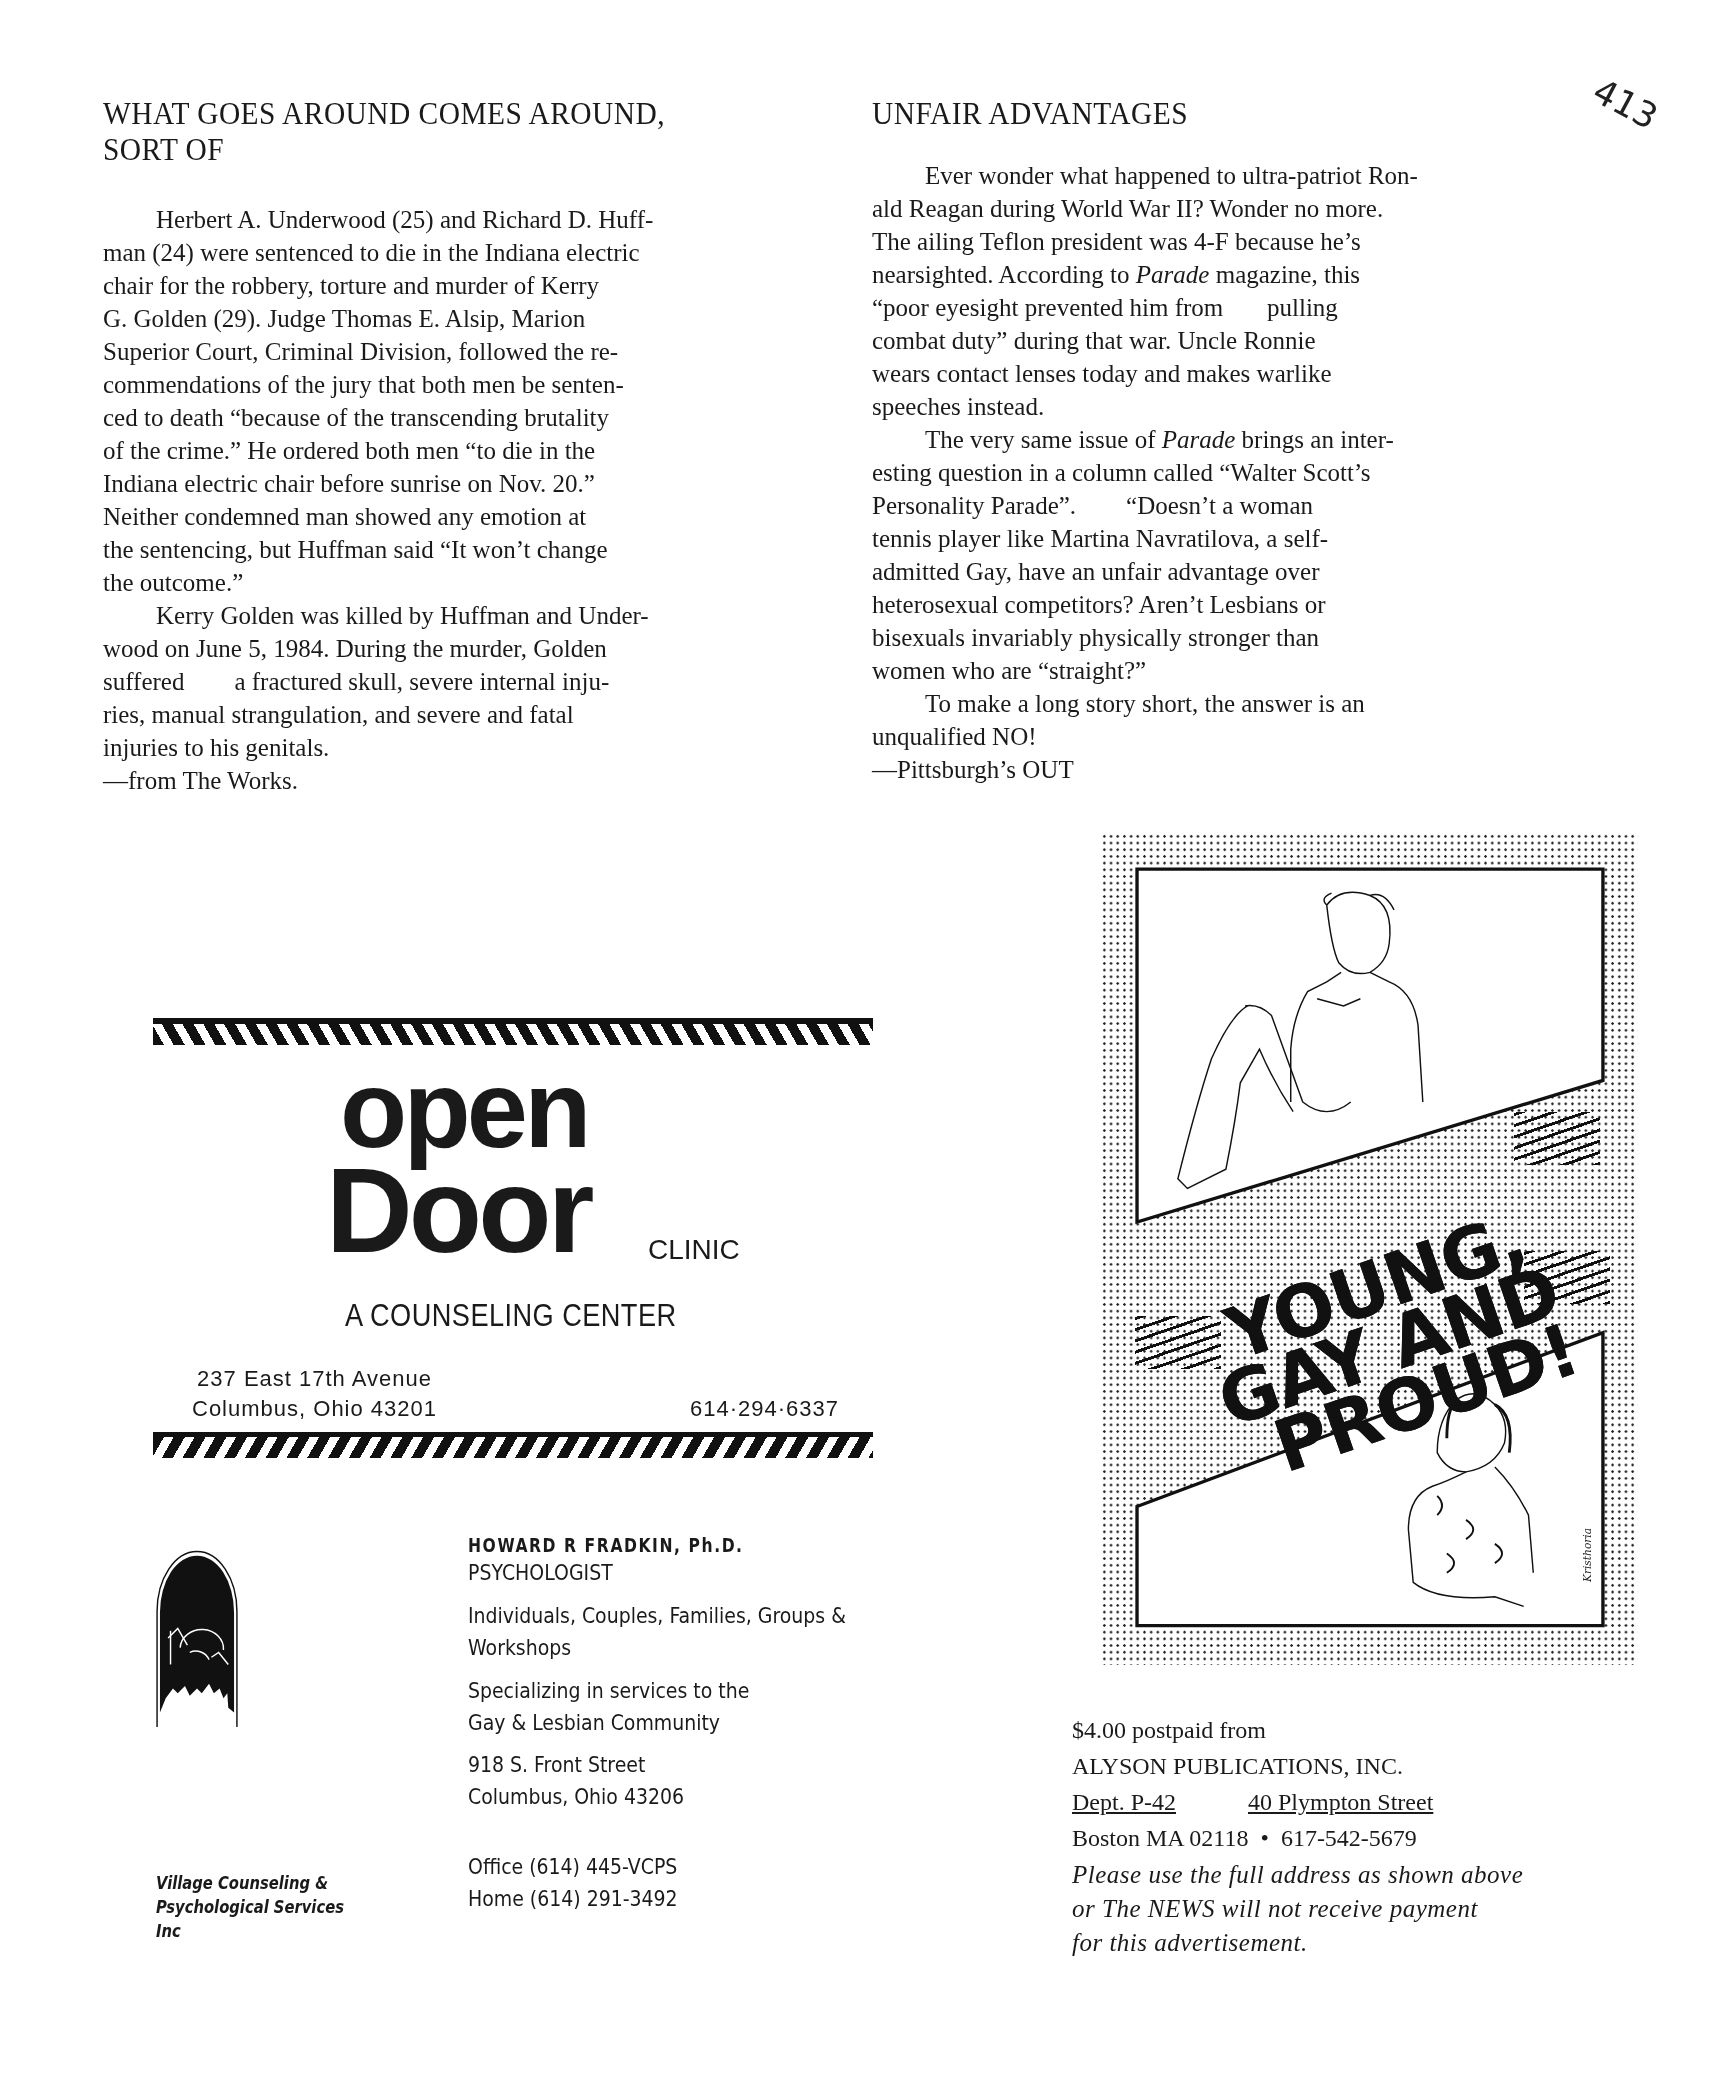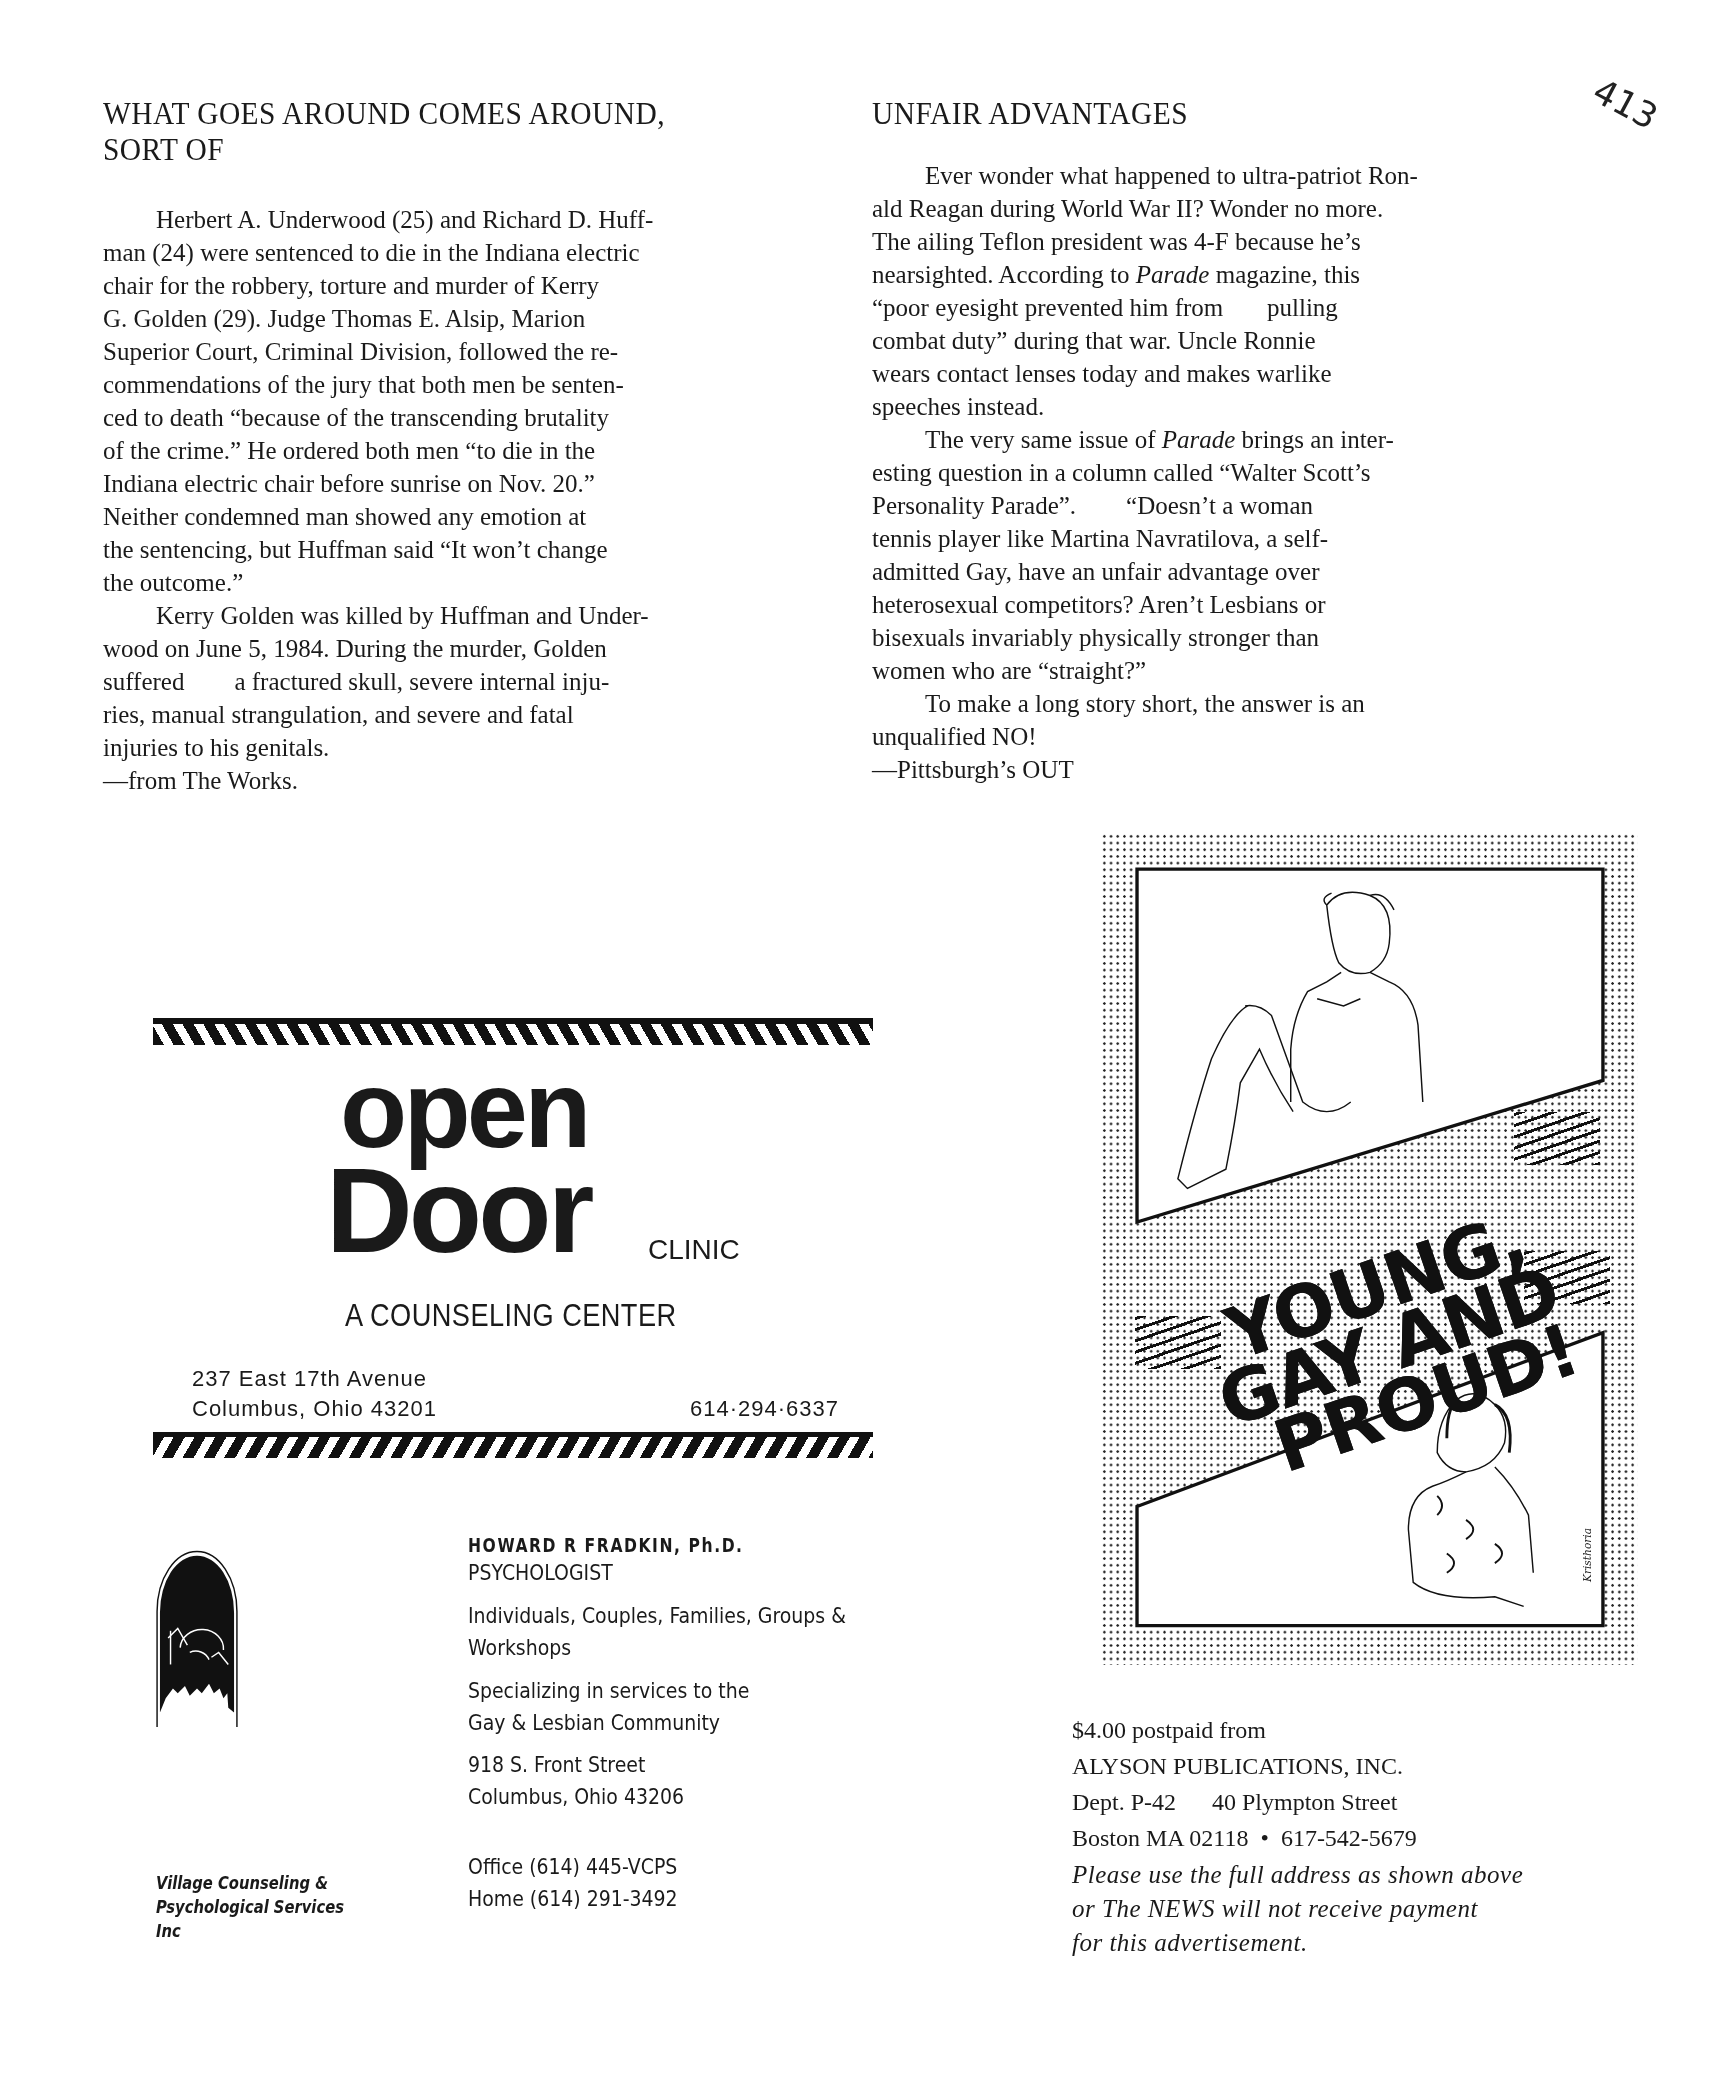--- a/index.html
+++ b/index.html
@@ -18,21 +18,21 @@
   .pagenum { font-family:"DejaVu Sans", sans-serif; font-size:35px; transform:rotate(28deg); transform-origin:center; color:#222; }
 
   
   .rope { height:21px; background:
       repeating-linear-gradient(60deg, #111 0 9.6px, #fff 9.6px 18px);
       border-top:6.7px solid #111; }
   .od-open { font-family:"Liberation Sans", sans-serif; font-weight:bold; font-size:110px; line-height:96px; letter-spacing:-3.8px; }
   .od-door { font-family:"Liberation Sans", sans-serif; font-weight:bold; font-size:120px; line-height:106px; letter-spacing:-3.8px; }
   .od-clinic { font-family:"Liberation Sans", sans-serif; font-size:28px; }
   .od-center { font-family:"Liberation Sans", sans-serif; font-size:32px; letter-spacing:0.5px; transform:scaleX(0.85); transform-origin:left top; }
-  .od-addr { font-family:"Liberation Sans", sans-serif; font-size:22px; line-height:30px; letter-spacing:1px; }
+  .od-addr { font-family:"Liberation Sans", sans-serif; font-size:22px; line-height:30px; letter-spacing:1px;text-align:center; }
   .vc-name { font-family:"DejaVu Sans", sans-serif; font-weight:bold; font-size:19px; letter-spacing:1.9px; }
   .vc-line { font-family:"DejaVu Sans", sans-serif; font-size:21px; line-height:32px; transform:scaleX(0.9); transform-origin:left top; white-space:nowrap; }
   .vc-logo-text { font-family:"DejaVu Sans", sans-serif; font-style:italic; font-weight:bold; font-size:18px; line-height:24px; }
 
   
   .ygp-box { background-color:#fff;
     background-image: radial-gradient(#222 1.2px, transparent 1.4px);
     background-size:6.7px 6.7px; }
   .ygp-title { font-family:"DejaVu Sans", sans-serif; font-weight:bold; font-size:72px; line-height:61px; color:#111;
     transform:rotate(-19deg); transform-origin:left top; letter-spacing:-1px; white-space:nowrap;
@@ -186,21 +186,21 @@
     <div style="padding-left:29px;">YOUNG,</div>
     <div style="padding-left:0px;">GAY AND</div>
     <div style="padding-left:38px;">PROUD!</div>
   </div>
   <div class="abs" style="left:480px; top:749px; font-family:'DejaVu Serif', serif; font-style:italic; font-size:10.6px; transform:rotate(-90deg); transform-origin:left top;">Kristhoria</div>
 </div>
 
 <div class="abs" style="left:1072px; top:1712px; width:624px;">
   <div class="alyson">$4.00 postpaid from</div>
   <div class="alyson">ALYSON PUBLICATIONS, INC.</div>
-  <div class="alyson" style="display:flex; gap:36px;">
+  <div class="alyson" style="display:flex; gap:72px;text-decoration:underline;">
     <span>Dept. P-42</span>
     <span>40 Plympton Street</span>
   </div>
   <div class="alyson" style="white-space:pre;">Boston MA 02118  •  617-542-5679</div>
   <div class="alyson-note" style="margin-top:1.9px;">
     <div>Please use the full address as shown above</div>
     <div>or The NEWS will not receive payment</div>
     <div>for this advertisement.</div>
   </div>
 </div>

